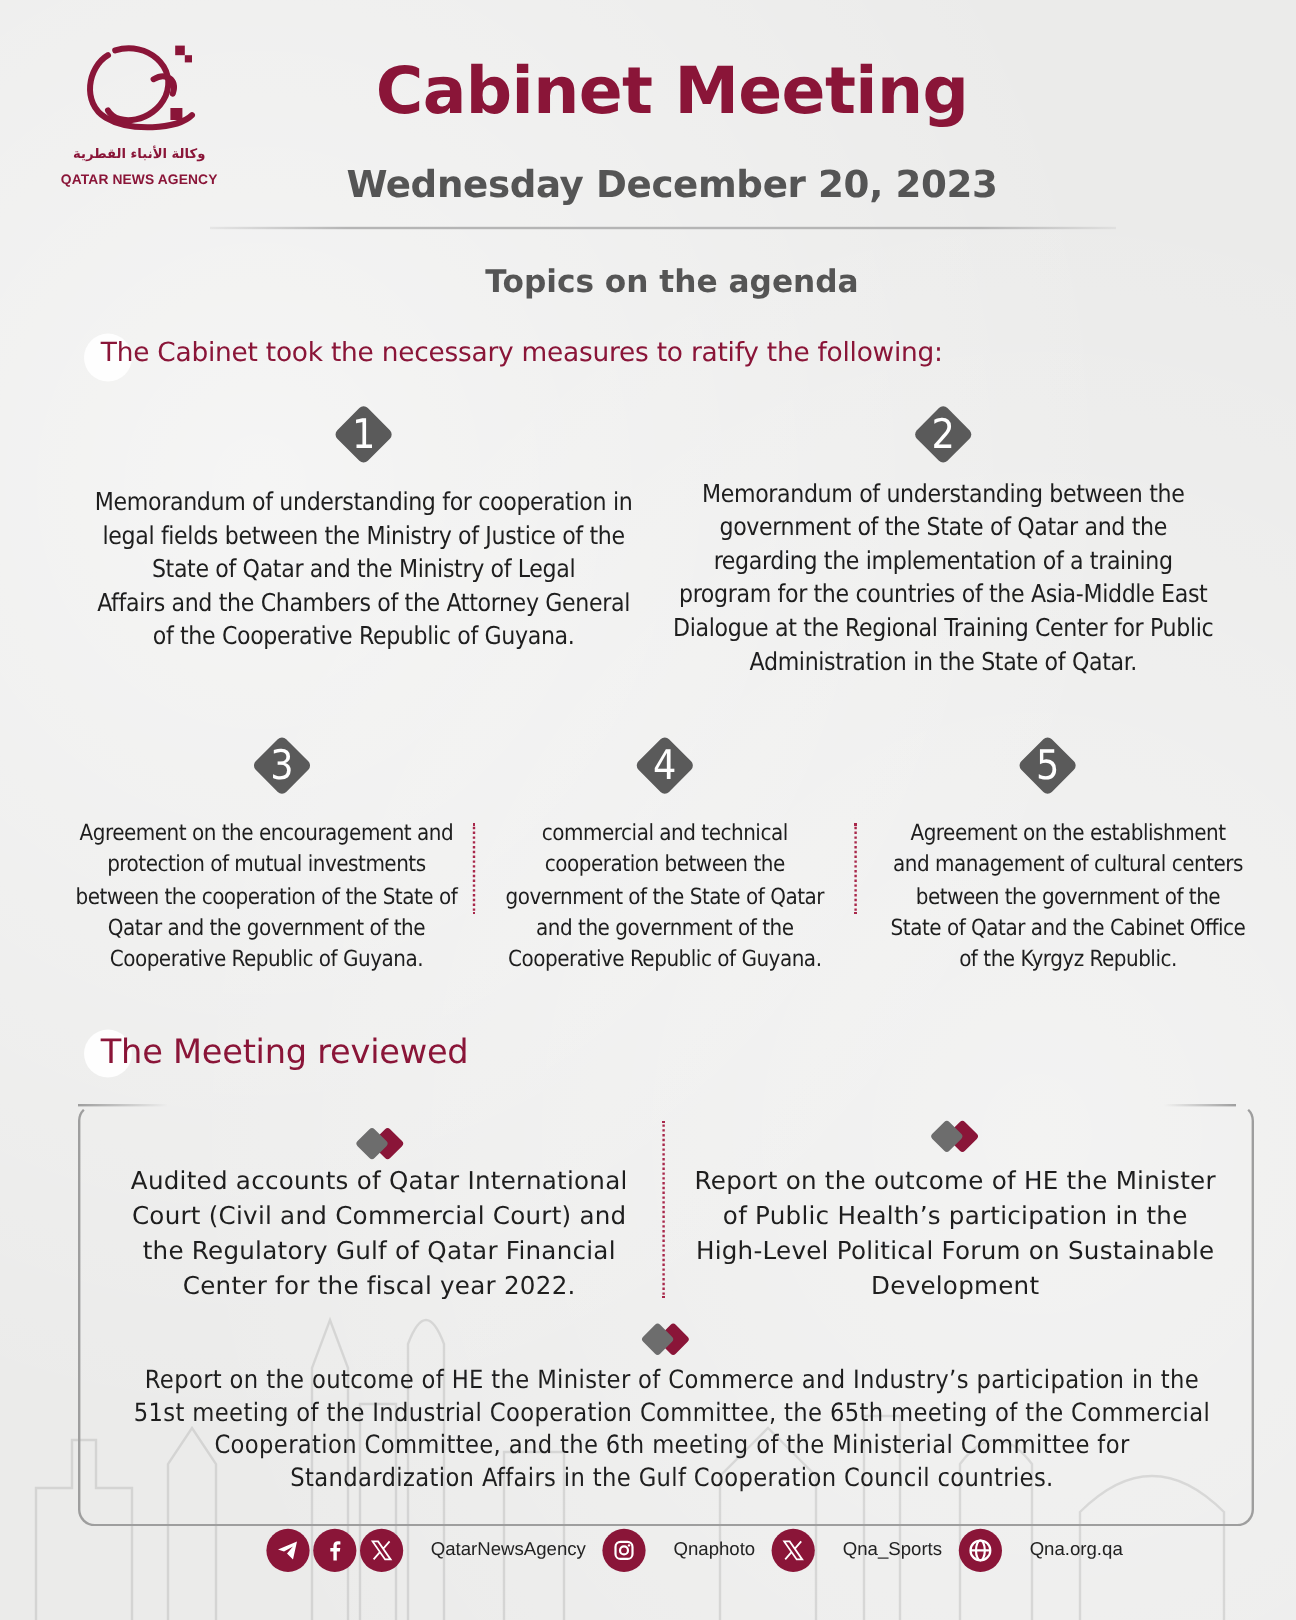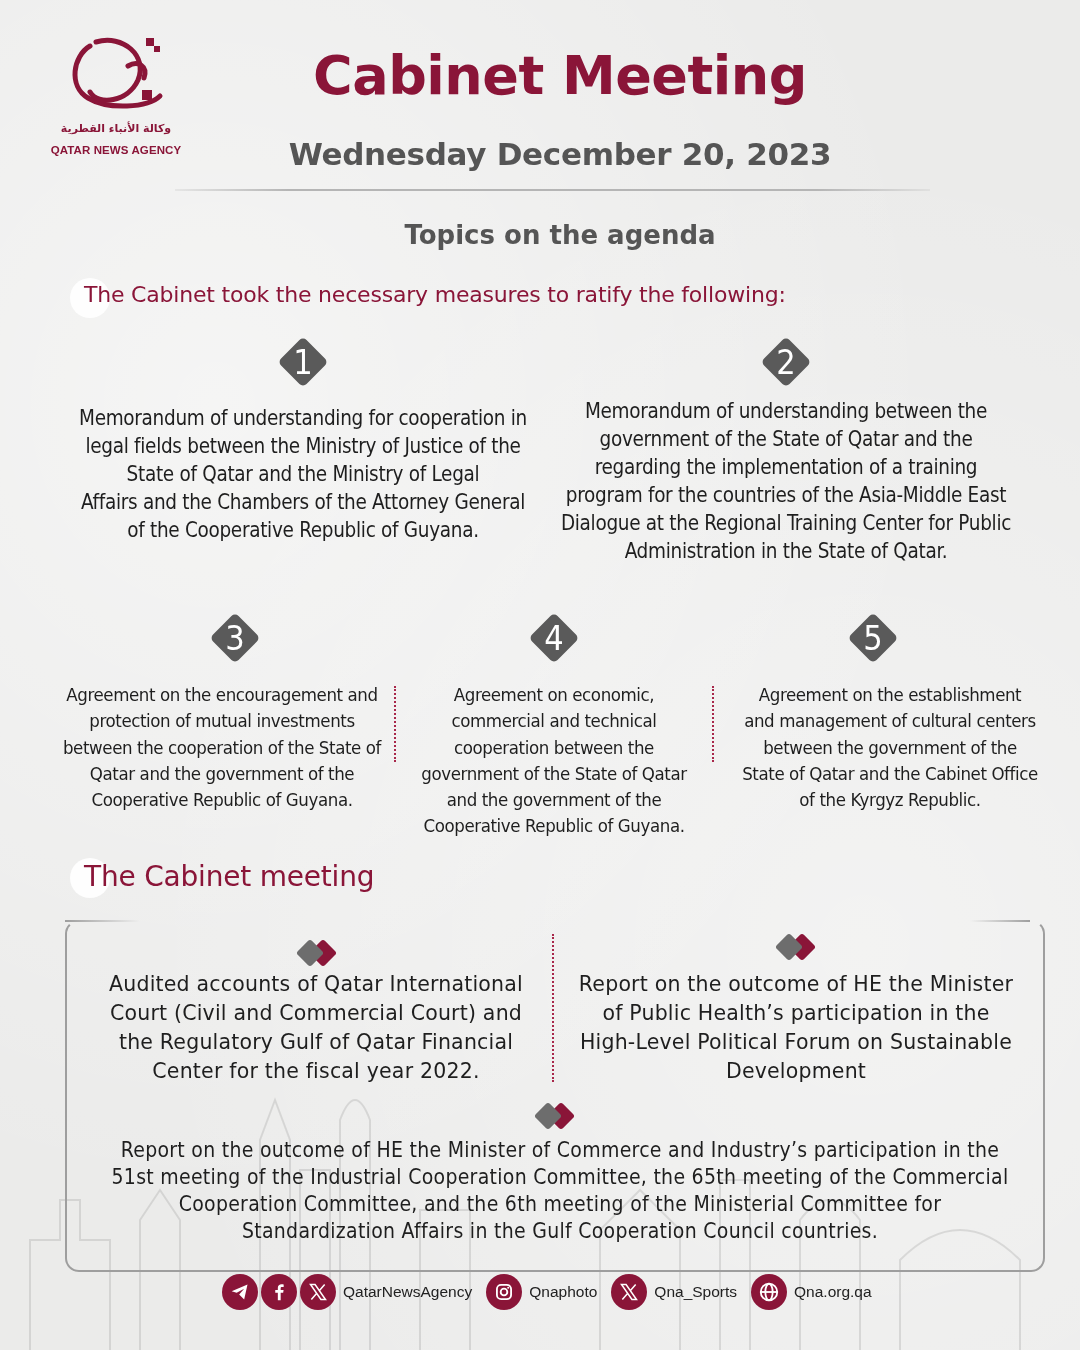--- a/index.html
+++ b/index.html
@@ -53,21 +53,21 @@
   .pair .g { left: 4px; background: #6d6d6d; z-index: 2; }
   .pair .r { left: 17px; background: #8a1538; z-index: 1; }
 
   .rev-text { font-family: "DejaVu Sans", sans-serif; font-size: 20.5px; line-height: 29px; text-align: center; color: #1e1e1e; letter-spacing: 0.2px; }
   .rev-wide { font-family: "DejaVu Sans Condensed", "DejaVu Sans", sans-serif; font-size: 21px; line-height: 27px; text-align: center; color: #1e1e1e; letter-spacing: 0.3px; }
 
   
   .footer { left: 222px; top: 1273px; height: 38px; display: flex; align-items: center; }
   .soc { width: 36px; height: 36px; border-radius: 50%; background: #8a1538; display: flex; align-items: center; justify-content: center; margin-right: 3px; }
   .soc svg { display: block; }
-  .handle { font-family: "Liberation Sans", sans-serif; font-size: 15.5px; color: #222; margin-left: 4px; margin-right: 14px; }
+  .handle { font-family: "Liberation Sans", sans-serif; font-size: 15.5px; color: #222; margin-left: 20px; margin-right: 14px; }
 
   .skyline { left: 0; top: 1080px; width: 1080px; height: 270px; opacity: 0.12; }
 </style>
 </head>
 <body>
 
 <svg class="abs skyline" viewBox="0 0 1080 270" fill="none" stroke="#333" stroke-width="2">
   <path d="M30 270 V160 H60 V120 H80 V160 H110 V270"></path>
   <path d="M140 270 V140 L160 110 L180 140 V270"></path>
   <path d="M260 270 V60 L275 20 L290 60 V270"></path>
@@ -139,21 +139,20 @@
   <div>Qatar and the government of the</div>
   <div>Cooperative Republic of Guyana.</div>
 </div>
 <div class="abs vdots" style="left:394px; top:686px; height:76px;"></div>
 
 <div class="abs badge" style="left:529px; top:613px;">
   <div class="dia"></div>
   <div class="num">4</div>
 </div>
 <div class="abs item-text t-small" style="left:408px; width:292px; top:682px;">
-  <div>Agreement on economic,</div>
   <div>commercial and technical</div>
   <div>cooperation between the</div>
   <div>government of the State of Qatar</div>
   <div>and the government of the</div>
   <div>Cooperative Republic of Guyana.</div>
 </div>
 <div class="abs vdots" style="left:712px; top:686px; height:76px;"></div>
 
 <div class="abs badge" style="left:848px; top:613px;">
   <div class="dia"></div>
@@ -161,21 +160,21 @@
 </div>
 <div class="abs item-text t-small" style="left:728px; width:324px; top:682px;">
   <div>Agreement on the establishment</div>
   <div>and management of cultural centers</div>
   <div>between the government of the</div>
   <div>State of Qatar and the Cabinet Office</div>
   <div>of the Kyrgyz Republic.</div>
 </div>
 
 <div class="sec-dot sec2-dot"></div>
-<div class="abs sec-head sec2">The Cabinet meeting</div>
+<div class="abs sec-head sec2">The Meeting reviewed</div>
 
 <div class="abs review-box"></div>
 <div class="abs box-top-l"></div>
 <div class="abs box-top-r"></div>
 
 <div class="abs pair" style="left:296px; top:940px;">
     <div class="g"></div>
     <div class="r"></div>
   </div>
 <div class="abs rev-text" style="left:98px; width:436px; top:970px;">

